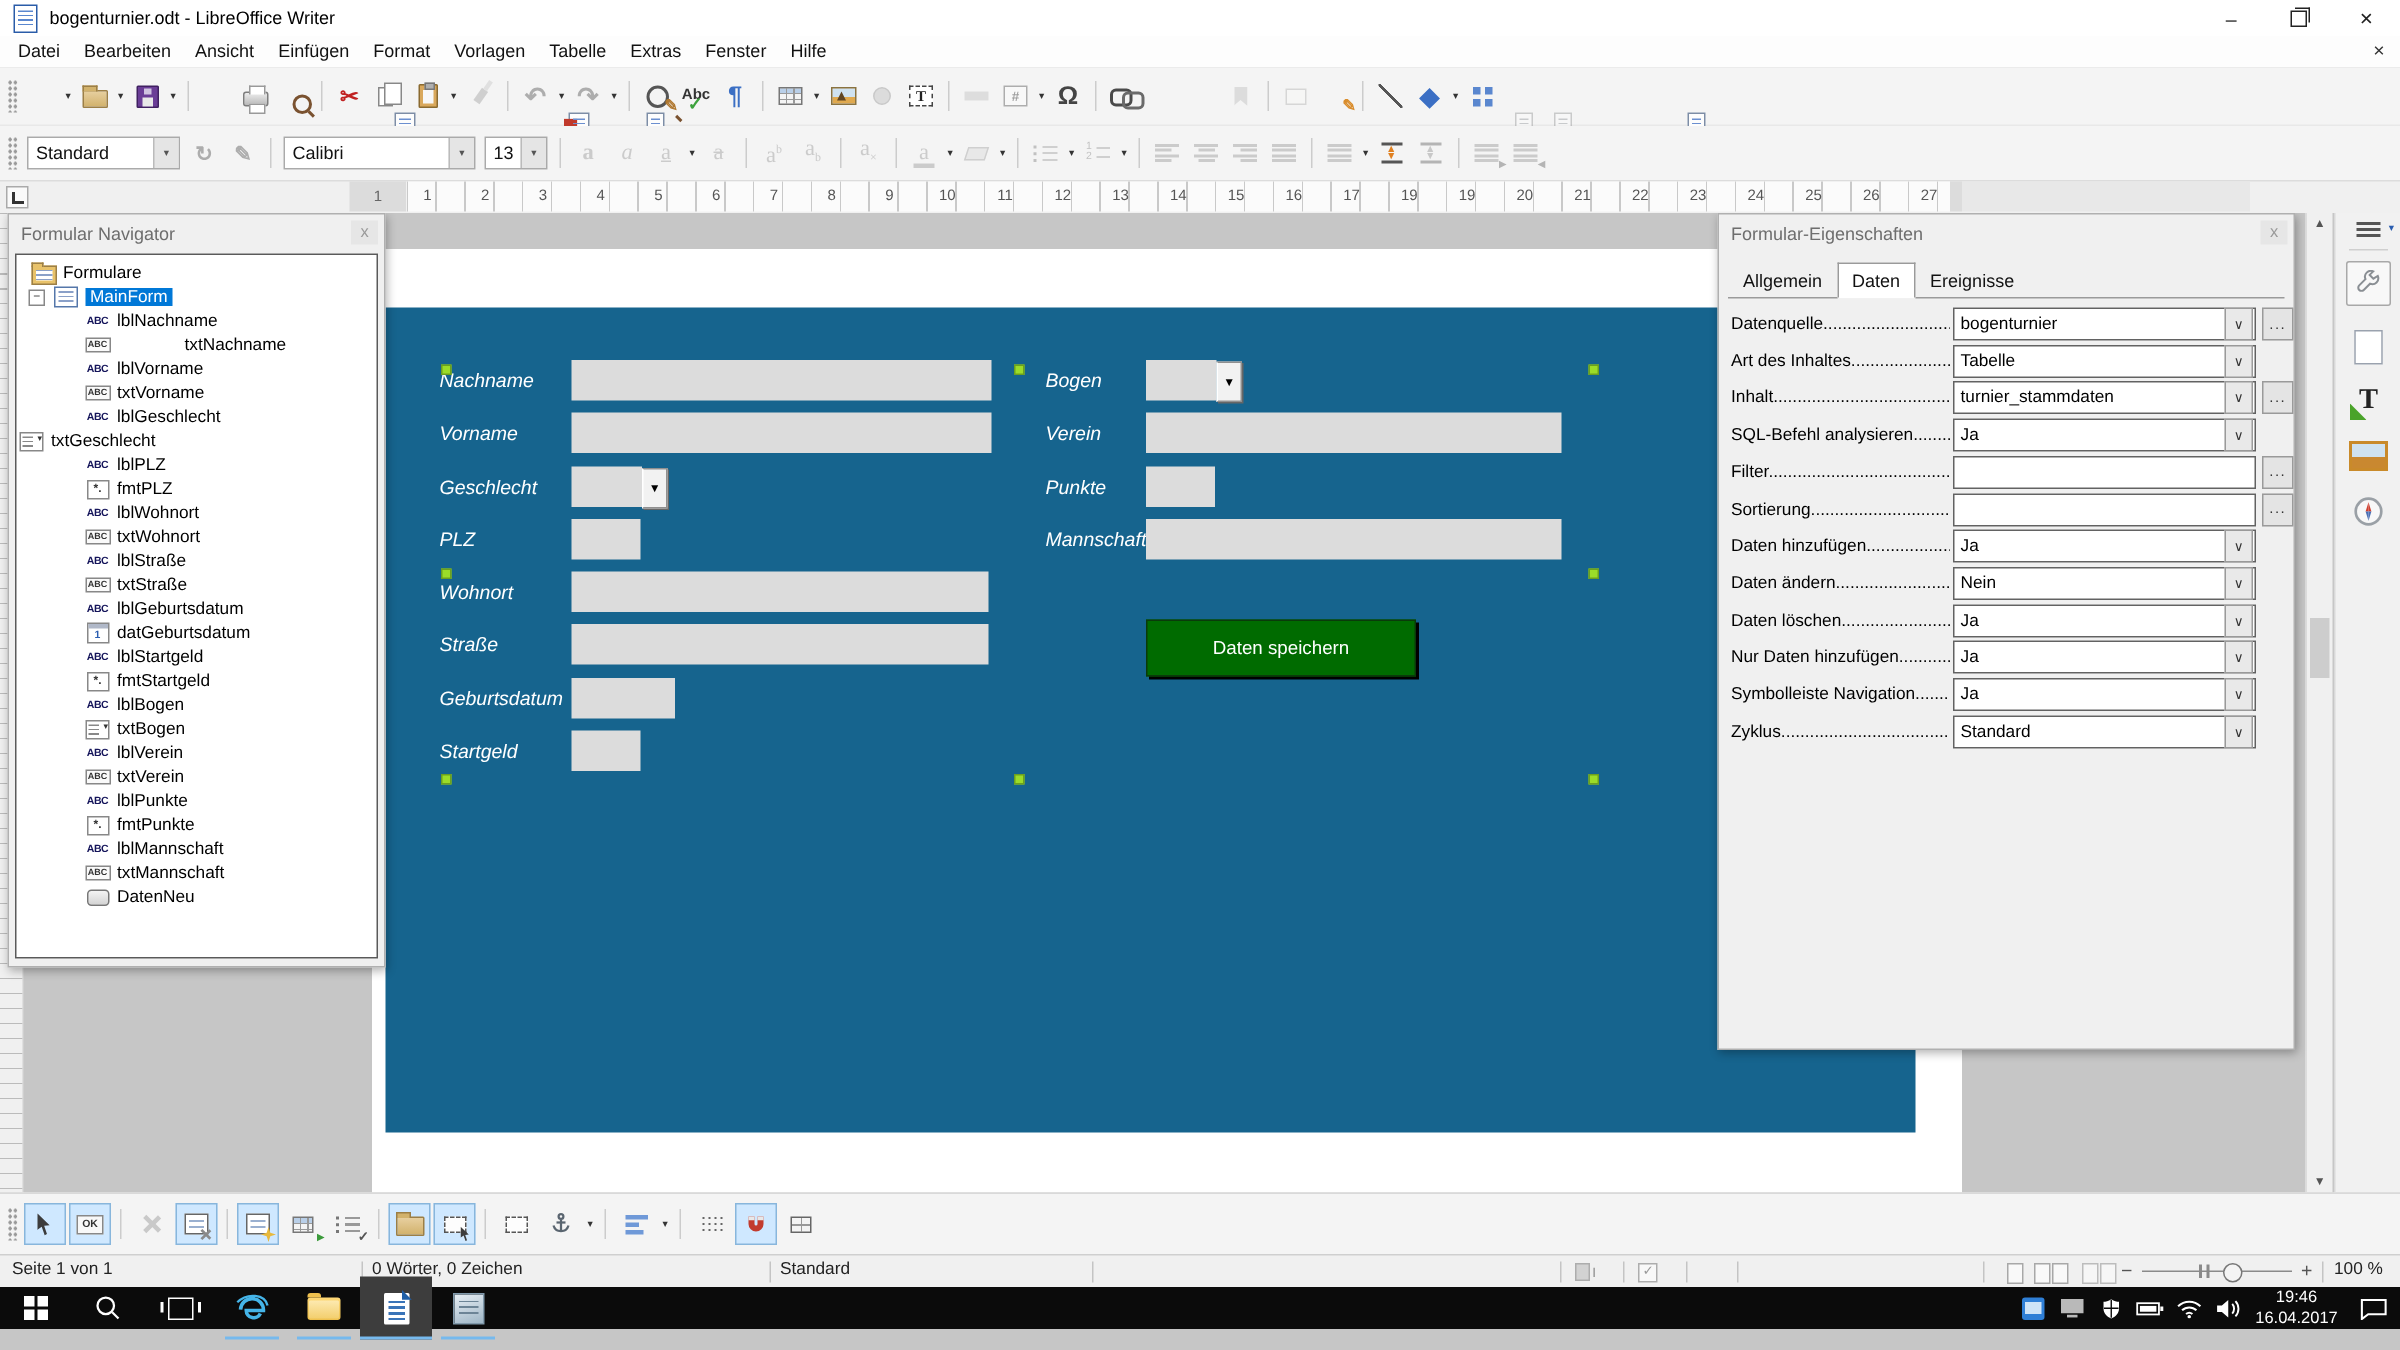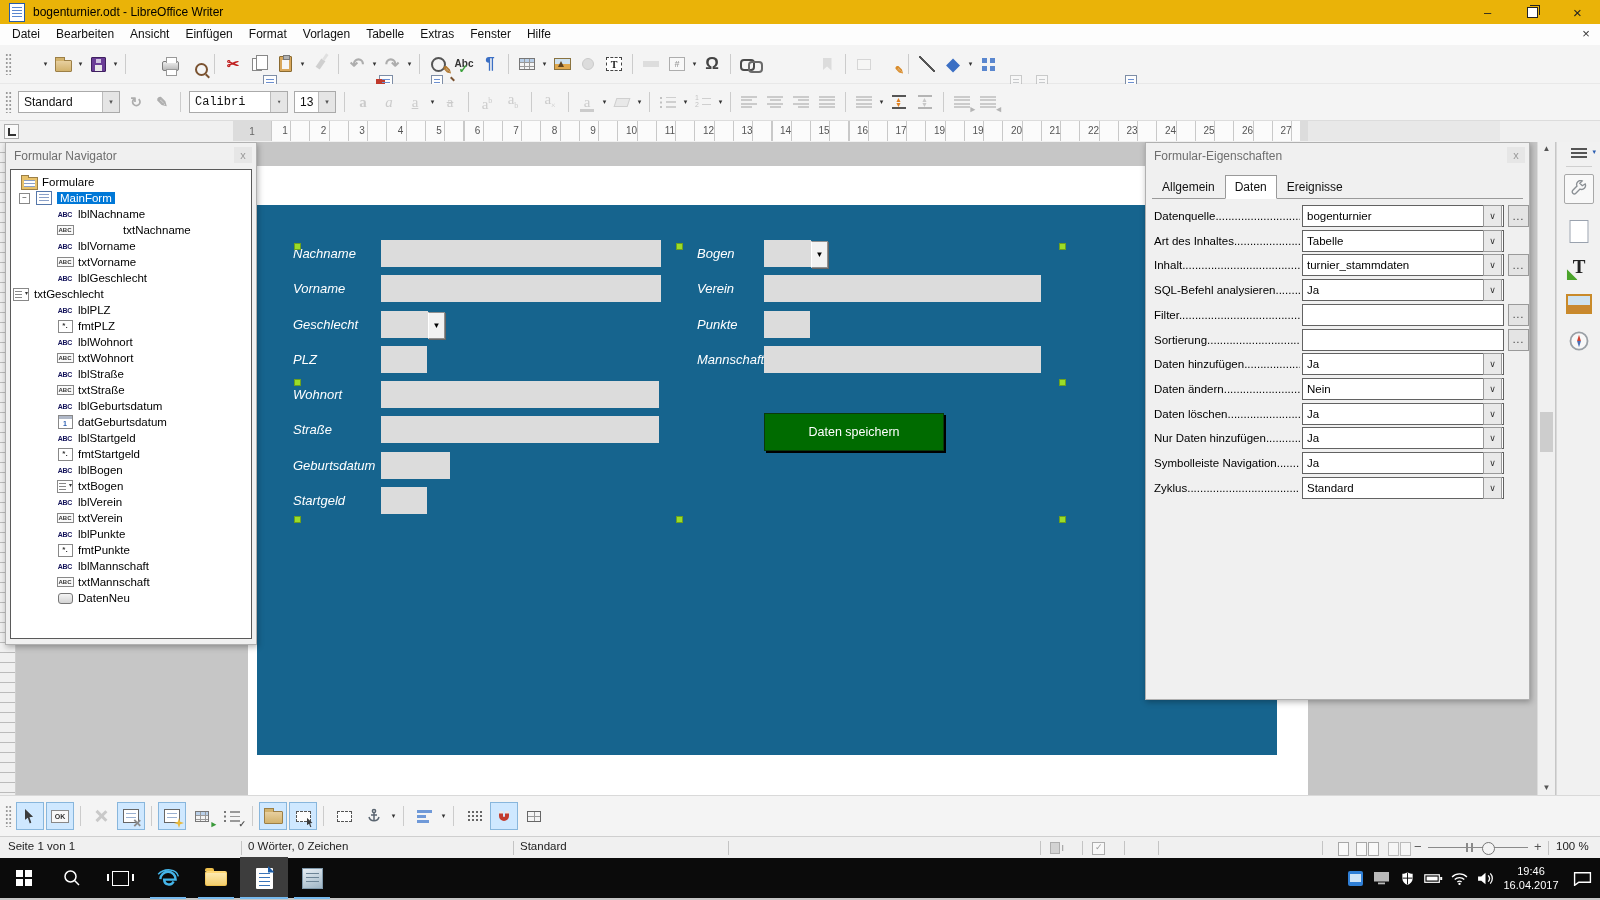--- a/index.html
+++ b/index.html
@@ -1,19 +1,19 @@
 <!DOCTYPE html>
 <html><head>
 <meta charset="utf-8">
 <style>
   html,body{margin:0;padding:0;width:1600px;height:900px;overflow:hidden;
     font-family:"Liberation Sans",sans-serif;background:#c6c6c6;position:relative;}
   .abs{position:absolute;}
   
-  .titlebar{position:absolute;left:0;top:0;width:1600px;height:24px;background:#eab308;display:flex;align-items:center;border-bottom:1px solid #f0f0f0;}
+  .titlebar{position:absolute;left:0;top:0;width:1600px;height:24px;background:#ffffff;display:flex;align-items:center;border-bottom:1px solid #f0f0f0;}
   .app-ico{width:14px;height:17px;background:#fff;border:1px solid #2a5ca8;margin:0 8px 0 9px;position:relative;}
   .app-ico::after{content:"";position:absolute;left:2px;right:2px;top:3px;bottom:3px;
     background:repeating-linear-gradient(#5a87cf 0 1px,transparent 1px 3px);}
   .title-text{font-size:12px;color:#000;}
   .winbtns{position:absolute;right:0;top:0;display:flex;}
   .winbtn{width:45px;height:24px;display:flex;align-items:center;justify-content:center;font-size:13px;color:#222;}
   .restore-glyph{width:9px;height:9px;border:1px solid #222;position:relative;background:#fff;}
   .restore-glyph::before{content:"";position:absolute;left:2px;top:-3px;width:9px;height:9px;border:1px solid #222;border-left:none;border-bottom:none;}
   
   .menubar{position:absolute;left:0;top:24px;width:1600px;height:21px;background:#fdfdfd;display:flex;align-items:center;padding-left:4px;box-sizing:border-box;}
@@ -215,21 +215,21 @@
   .selmode::after{content:"I";font-size:9px;position:absolute;right:-5px;top:0;color:#333;}
   .sigbox{border:1px solid #777;width:11px;height:11px;background:#fff;}
   .sigbox::after{content:"✓";position:absolute;font-size:9px;left:2px;top:-1px;color:#555;}
   .pgv{position:absolute;top:5px;width:9px;height:12px;border:1px solid #8a8a8a;background:#fdfdfd;opacity:.7;}
   .pgv.d2::after{content:"";position:absolute;left:11px;top:-1px;width:9px;height:12px;border:1px solid #8a8a8a;background:#fdfdfd;}
   .zline{position:absolute;top:10px;height:1px;background:#8a8a8a;}
   .znotch{position:absolute;top:6px;width:1.5px;height:9px;background:#8a8a8a;}
   .zthumb{position:absolute;top:5px;width:11px;height:11px;border:1px solid #777;border-radius:50%;background:#f4f4f4;}
   .zbtn{position:absolute;top:2px;font-size:13px;color:#555;}
   
-  .taskbar{position:absolute;left:0;top:858px;width:1600px;height:40px;background:#0b0b0b;display:flex;align-items:center;}
+  .taskbar{position:absolute;left:0;top:858px;width:1600px;height:28px;background:#0b0b0b;display:flex;align-items:center;}
   .tb-app{width:48px;height:42px;display:flex;align-items:center;justify-content:center;position:relative;flex:none;}
   .tb-app.active{background:#3d3d3d;}
   .tb-underline{position:absolute;bottom:0;left:6px;right:6px;height:2px;background:#76b9ed;}
   .tb-app.active .tb-underline{left:0;right:0;}
   .winlogo{display:grid;grid-template-columns:7.5px 7.5px;grid-template-rows:7.5px 7.5px;gap:1.5px;}
   .winlogo i{background:#fff;}
   .taskview{width:15px;height:13px;border:1.6px solid #fff;position:relative;}
   .taskview::before{content:"";position:absolute;left:-6px;top:2px;width:2px;height:7px;background:#fff;}
   .taskview::after{content:"";position:absolute;right:-6px;top:2px;width:2px;height:7px;background:#fff;}
   .tb-folder{width:22px;height:15px;background:linear-gradient(#ffd977,#eec04e);border-radius:2px;position:relative;}
@@ -405,21 +405,21 @@
       <span class="tb-combo-val">Standard</span>
       <span class="tb-combo-arr">▾</span>
     </span>
     <span class="tbi dim">
       <b class="g">↻</b>
     </span>
     <span class="tbi dim">
       <b class="g">✎</b>
     </span>
     <span class="tsep"></span>
-    <span class="tb-combo" style="width: 99px; font-family: Liberation Mono, monospace;">
+    <span class="tb-combo" style="width: 128px;">
       <span class="tb-combo-val">Calibri</span>
       <span class="tb-combo-arr">▾</span>
     </span>
     <span class="tb-combo" style="width: 42px;">
       <span class="tb-combo-val">13</span>
       <span class="tb-combo-arr">▾</span>
     </span>
     <span class="tsep"></span>
     <span class="tbi dim">
       <span class="ltr b">a</span>

